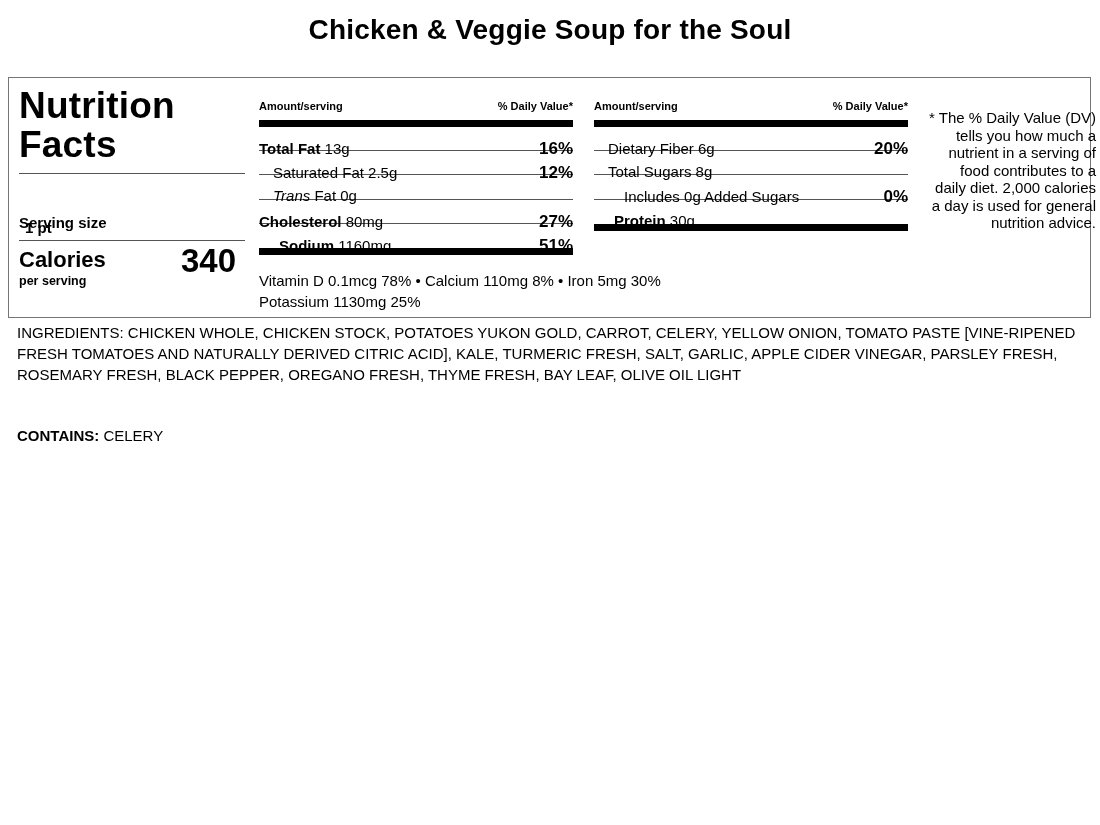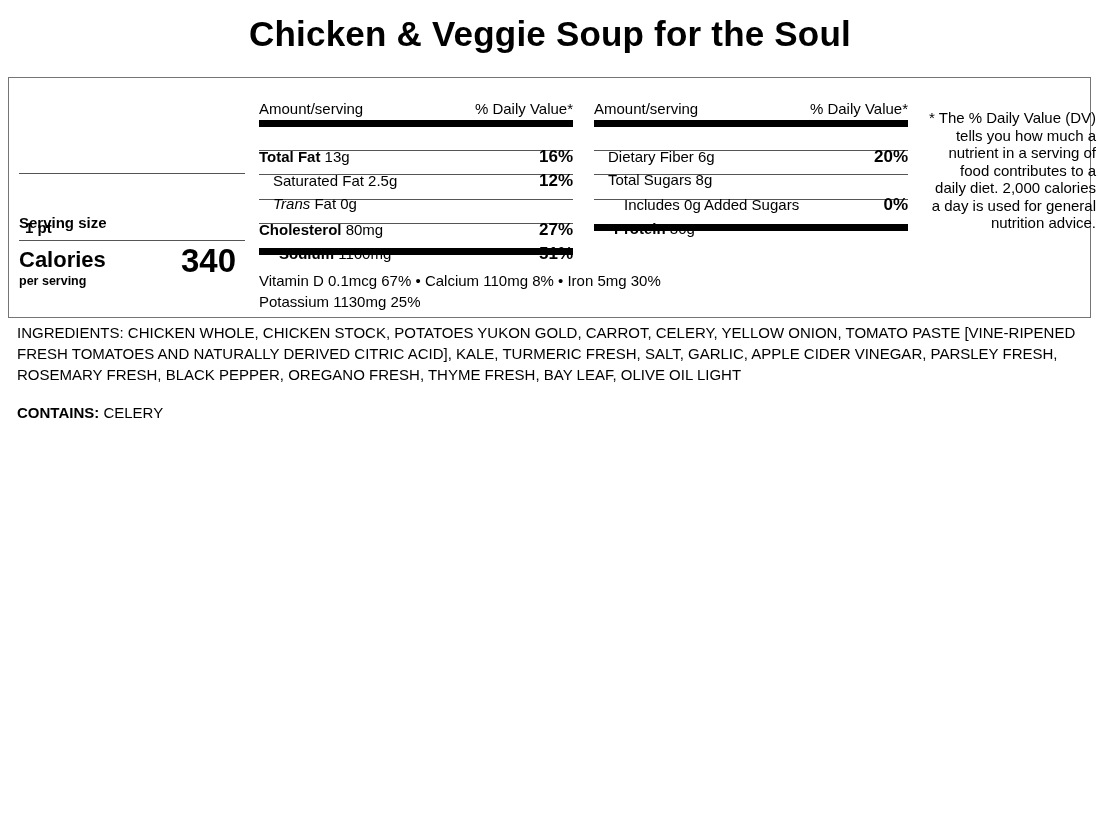--- a/index.html
+++ b/index.html
@@ -9,21 +9,21 @@
     color: #000000;
     width: 1100px;
     height: 825px;
     position: relative;
     overflow: hidden;
   }
   .page { position: absolute; inset: 0; background: #ffffff; }
 
   .title {
     position: absolute; top: 14px; left: 0; width: 100%;
-    text-align: center; font-size: 35px; font-weight: bold;
+    text-align: center; font-size: 28px; font-weight: bold;
     letter-spacing: 0.2px;
   }
 
   .panel {
     position: absolute; left: 8px; top: 77px;
     width: 1083px; height: 241px;
     border: 1px solid #757575; background: #ffffff;
   }
 
   
@@ -34,51 +34,55 @@
   .serving-size-label { position: absolute; left: 10px; top: 136px; font-size: 15px; font-weight: bold; }
   .serving-size-value { position: absolute; left: 16px; top: 141px; font-size: 15px; font-weight: bold; }
   .calories-label { position: absolute; left: 10px; top: 169px; font-size: 22px; font-weight: bold; }
   .calories-sub { position: absolute; left: 10px; top: 196px; font-size: 12.5px; font-weight: bold; }
   .calories-value { position: absolute; left: 10px; top: 166px; width: 217px; text-align: right; font-size: 33px; font-weight: bold; line-height: 1; }
 
   
   .ncol { position: absolute; top: 22px; width: 314px; }
   .ncol-1 { left: 250px; }
   .ncol-2 { left: 585px; }
-  .col-header { display: flex; justify-content: space-between; align-items: baseline; font-size: 15px; font-weight: normal; height: 17px; gap: 28px; }
+  .col-header { display: flex; justify-content: space-between; align-items: baseline; font-size: 11px; font-weight: bold; height: 17px; gap: 28px; }
   .thickbar { height: 7px; background: #000000; }
   .thickbar-top { margin-top: 3px; }
-  .nrow { display: flex; justify-content: space-between; align-items: baseline; height: 24.2px; padding-top: 20px; border-bottom: 1px solid #555555; }
+  .nrow { display: flex; justify-content: space-between; align-items: baseline; height: 24.2px; padding-top: 12px; border-bottom: 1px solid #555555; }
   .nrow:last-child { border-bottom: none; margin-left: 20px; }
   .nlabel { font-size: 15px; }
   .nlabel .b { font-weight: bold; }
   .nlabel .i { font-style: italic; }
   .indent1 .nlabel { padding-left: 14px; }
   .indent2 .nlabel { padding-left: 30px; }
   .ndv { font-size: 17px; font-weight: bold; }
 
   .micros { position: absolute; left: 250px; top: 192px; width: 670px; font-size: 15px; line-height: 21px; }
 
   .footnote { position: absolute; left: 907px; top: 31px; width: 180px; font-size: 15px; line-height: 17.5px; padding-left: 13px; text-indent: -13px; text-align: right; }
   .fn-symbol { margin-right: 4px; }
 
   .ingredients { position: absolute; left: 17px; top: 322px; width: 1070px; font-size: 15px; line-height: 21px; }
   .ingredients .lbl { font-weight: normal; }
-  .contains { position: absolute; left: 17px; top: 404px; width: 1070px; font-size: 15px; }
+  .contains { position: absolute; left: 17px; top: 427px; width: 1070px; font-size: 15px; }
   .contains .lbl { font-weight: bold; }
 </style>
 </head>
 <body>
 
 <div class="page">
 
   <div class="title">Chicken &amp; Veggie Soup for the Soul</div>
 
   <div class="panel">
 
+    <div class="nf-heading">
+      <div>Nutrition</div>
+      <div>Facts</div>
+    </div>
     <div class="rule rule-1"></div>
     <div class="serving-size-label">Serving size</div>
     <div class="serving-size-value">1 pt</div>
     <div class="rule rule-2"></div>
     <div class="calories-label">Calories</div>
     <div class="calories-sub">per serving</div>
     <div class="calories-value">340</div>
 
     <div class="ncol ncol-1">
       <div class="col-header">
@@ -132,21 +136,21 @@
           </div>
           <div class="nrow indent0">
             <span class="nlabel"><span class="b">Protein</span><span> 30g</span></span>
             <span class="ndv"></span>
           </div>
         </div>
       <div class="thickbar"></div>
     </div>
 
     <div class="micros">
-      <div>Vitamin D 0.1mcg 67% • Calcium 110mg 8% • Iron 5mg 30%</div>
+      <div>Vitamin D 0.1mcg 78% • Calcium 110mg 8% • Iron 5mg 30%</div>
       <div>Potassium 1130mg 25%</div>
     </div>
 
     <div class="footnote">
       <span class="fn-symbol">*</span><span>The % Daily Value (DV) tells you how much a nutrient in a serving of food contributes to a daily diet. 2,000 calories a day is used for general nutrition advice.</span>
     </div>
 
   </div>
 
   <div class="ingredients">

